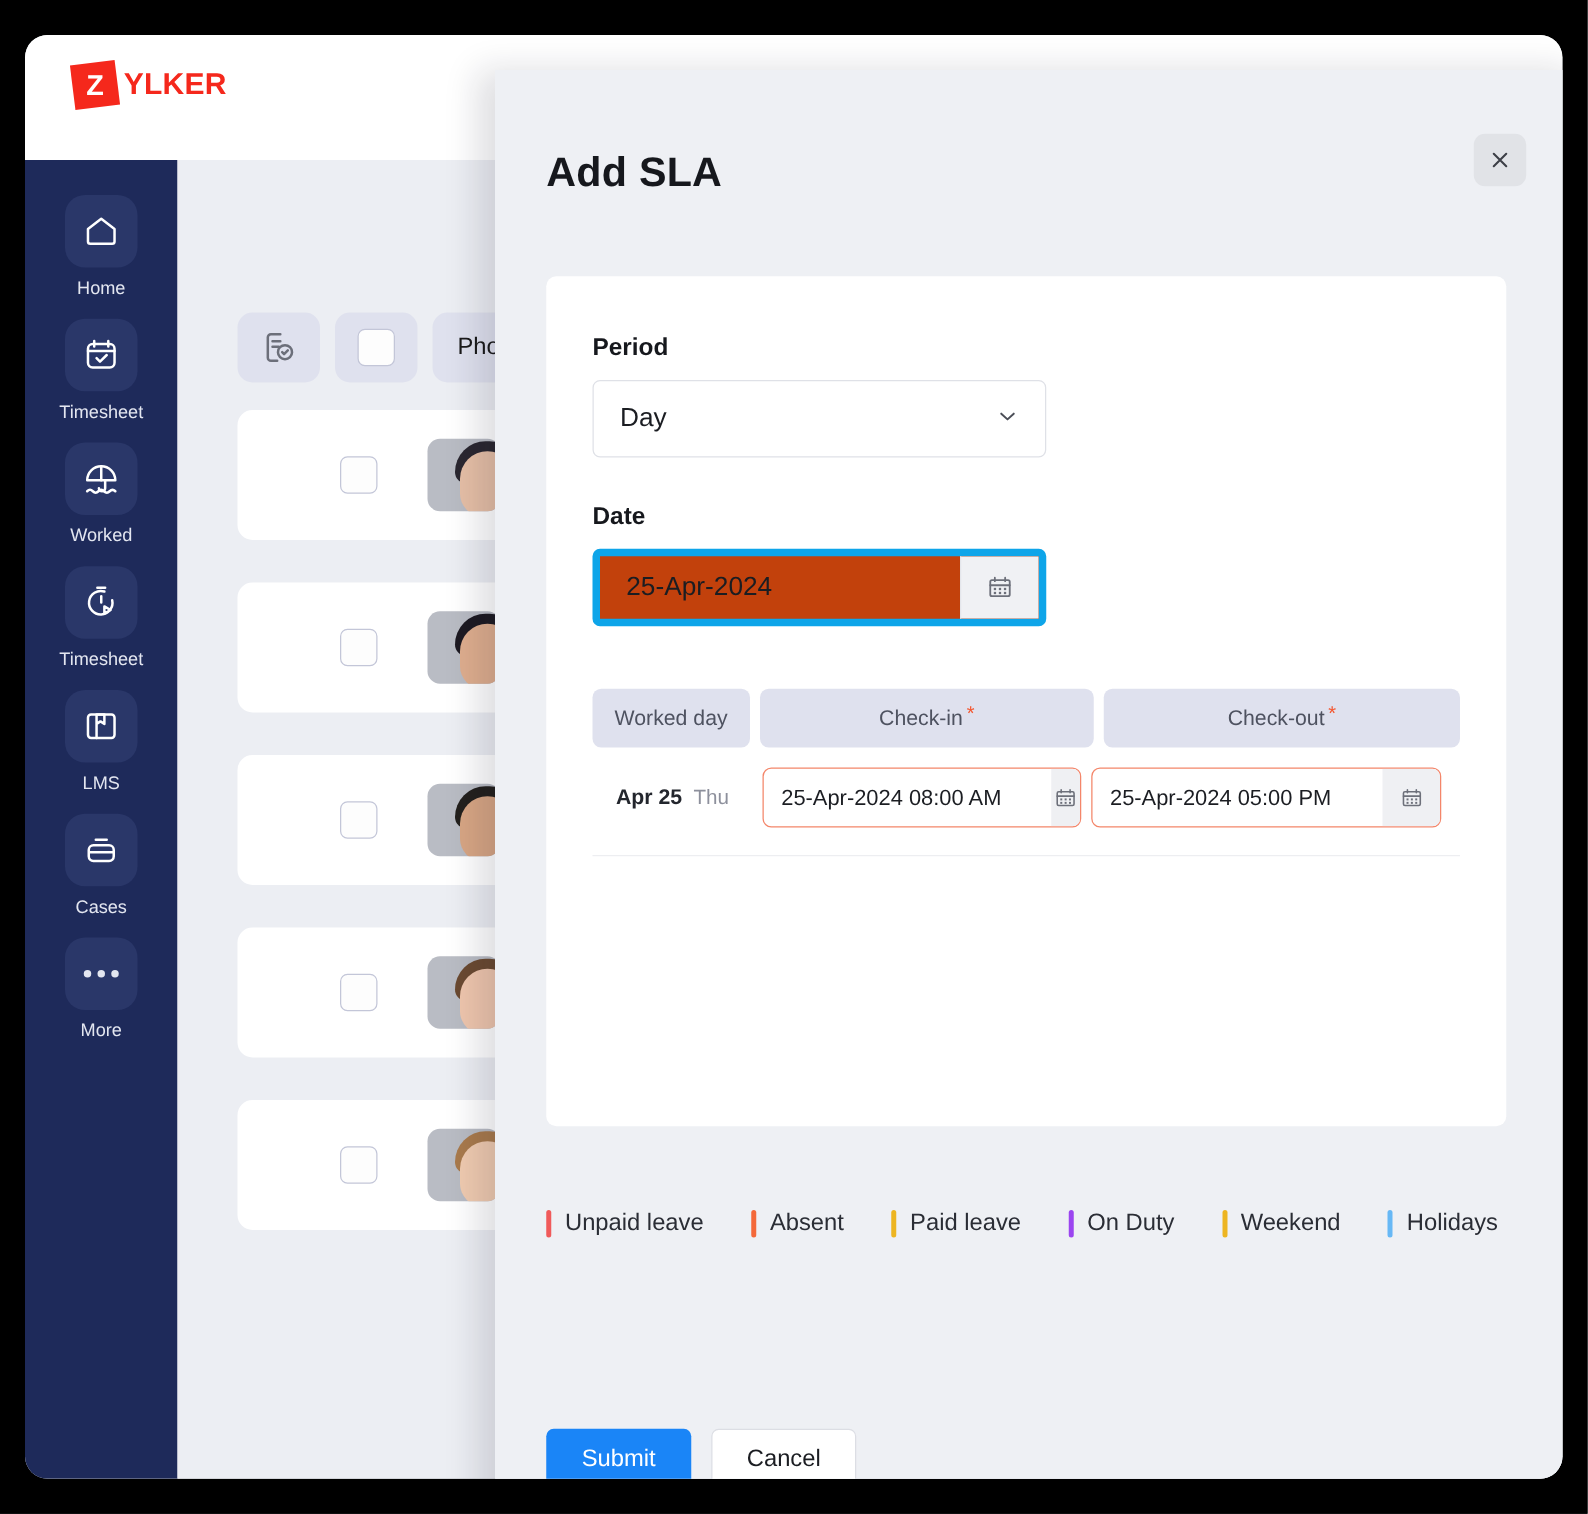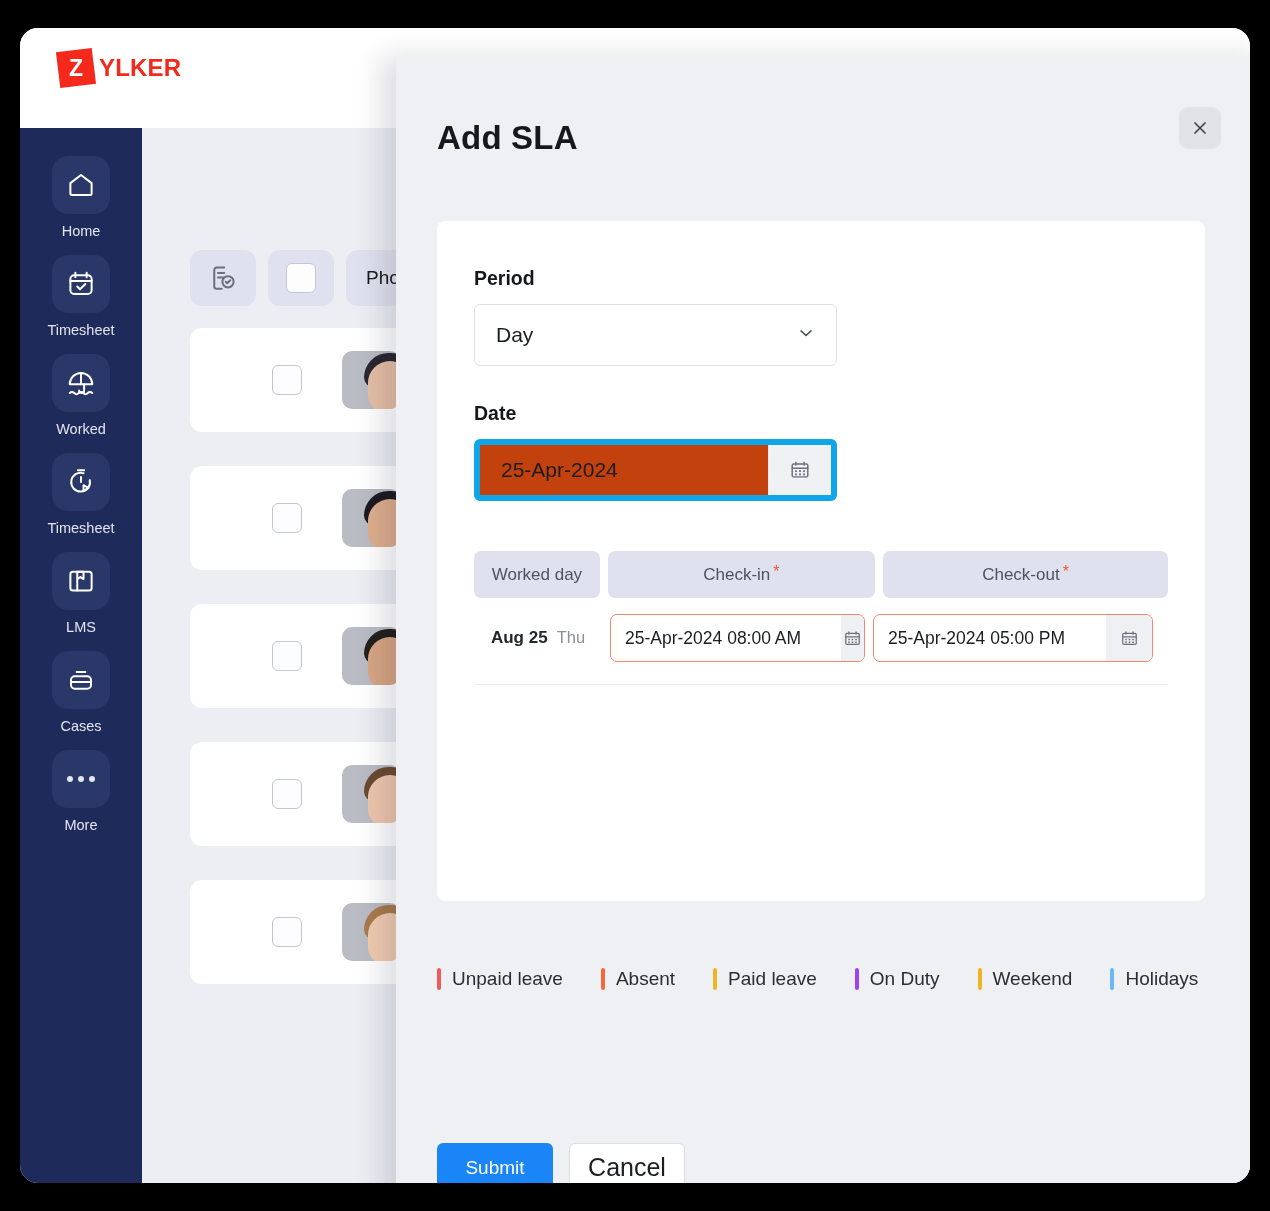--- a/index.html
+++ b/index.html
@@ -242,21 +242,21 @@
     position: absolute; left: 41px; top: 1087px;
     display: flex; align-items: center; gap: 16px;
   }
   .btn-submit {
     width: 116px; height: 49px; background: #1a85f7; color: #ffffff;
     border: none; border-radius: 6px; font-size: 19px; cursor: pointer;
     font-family: "Liberation Sans", sans-serif;
   }
   .btn-cancel {
     width: 116px; height: 49px; background: #ffffff; color: #1b1d22;
-    border: 1px solid #dcdee4; border-radius: 6px; font-size: 25px; cursor: pointer;
+    border: 1px solid #dcdee4; border-radius: 6px; font-size: 19px; cursor: pointer;
     font-family: "Liberation Sans", sans-serif;
   }
 </style>
 </head>
 <body>
 
 <div class="app-window">
 
   <div class="topbar">
     <div class="logo">
@@ -450,21 +450,21 @@
               <span class="req">*</span>
           </div>
           <div class="th c2">
             <span>Check-out</span>
               <span class="req">*</span>
           </div>
         </div>
 
         <div class="tbl-row">
           <div class="td-day">
-            <span class="d1">Aug 25</span>
+            <span class="d1">Apr 25</span>
             <span class="d2">Thu</span>
           </div>
 
           <div class="dt-input c1">
             <div class="dt-val">25-Apr-2024 08:00 AM</div>
             <div class="dt-btn">
               <svg width="19" height="19" viewBox="0 0 24 24" fill="none" stroke="#6d707a" stroke-width="1.6" stroke-linecap="round">
                   <rect x="3.5" y="5.5" width="17" height="14" rx="1.5"></rect>
                   <path d="M3.5 10h17M7.5 3.5v3M16.5 3.5v3"></path>
                   <rect x="6.6" y="12.3" width="2" height="2" fill="#6d707a" stroke="none"></rect>

